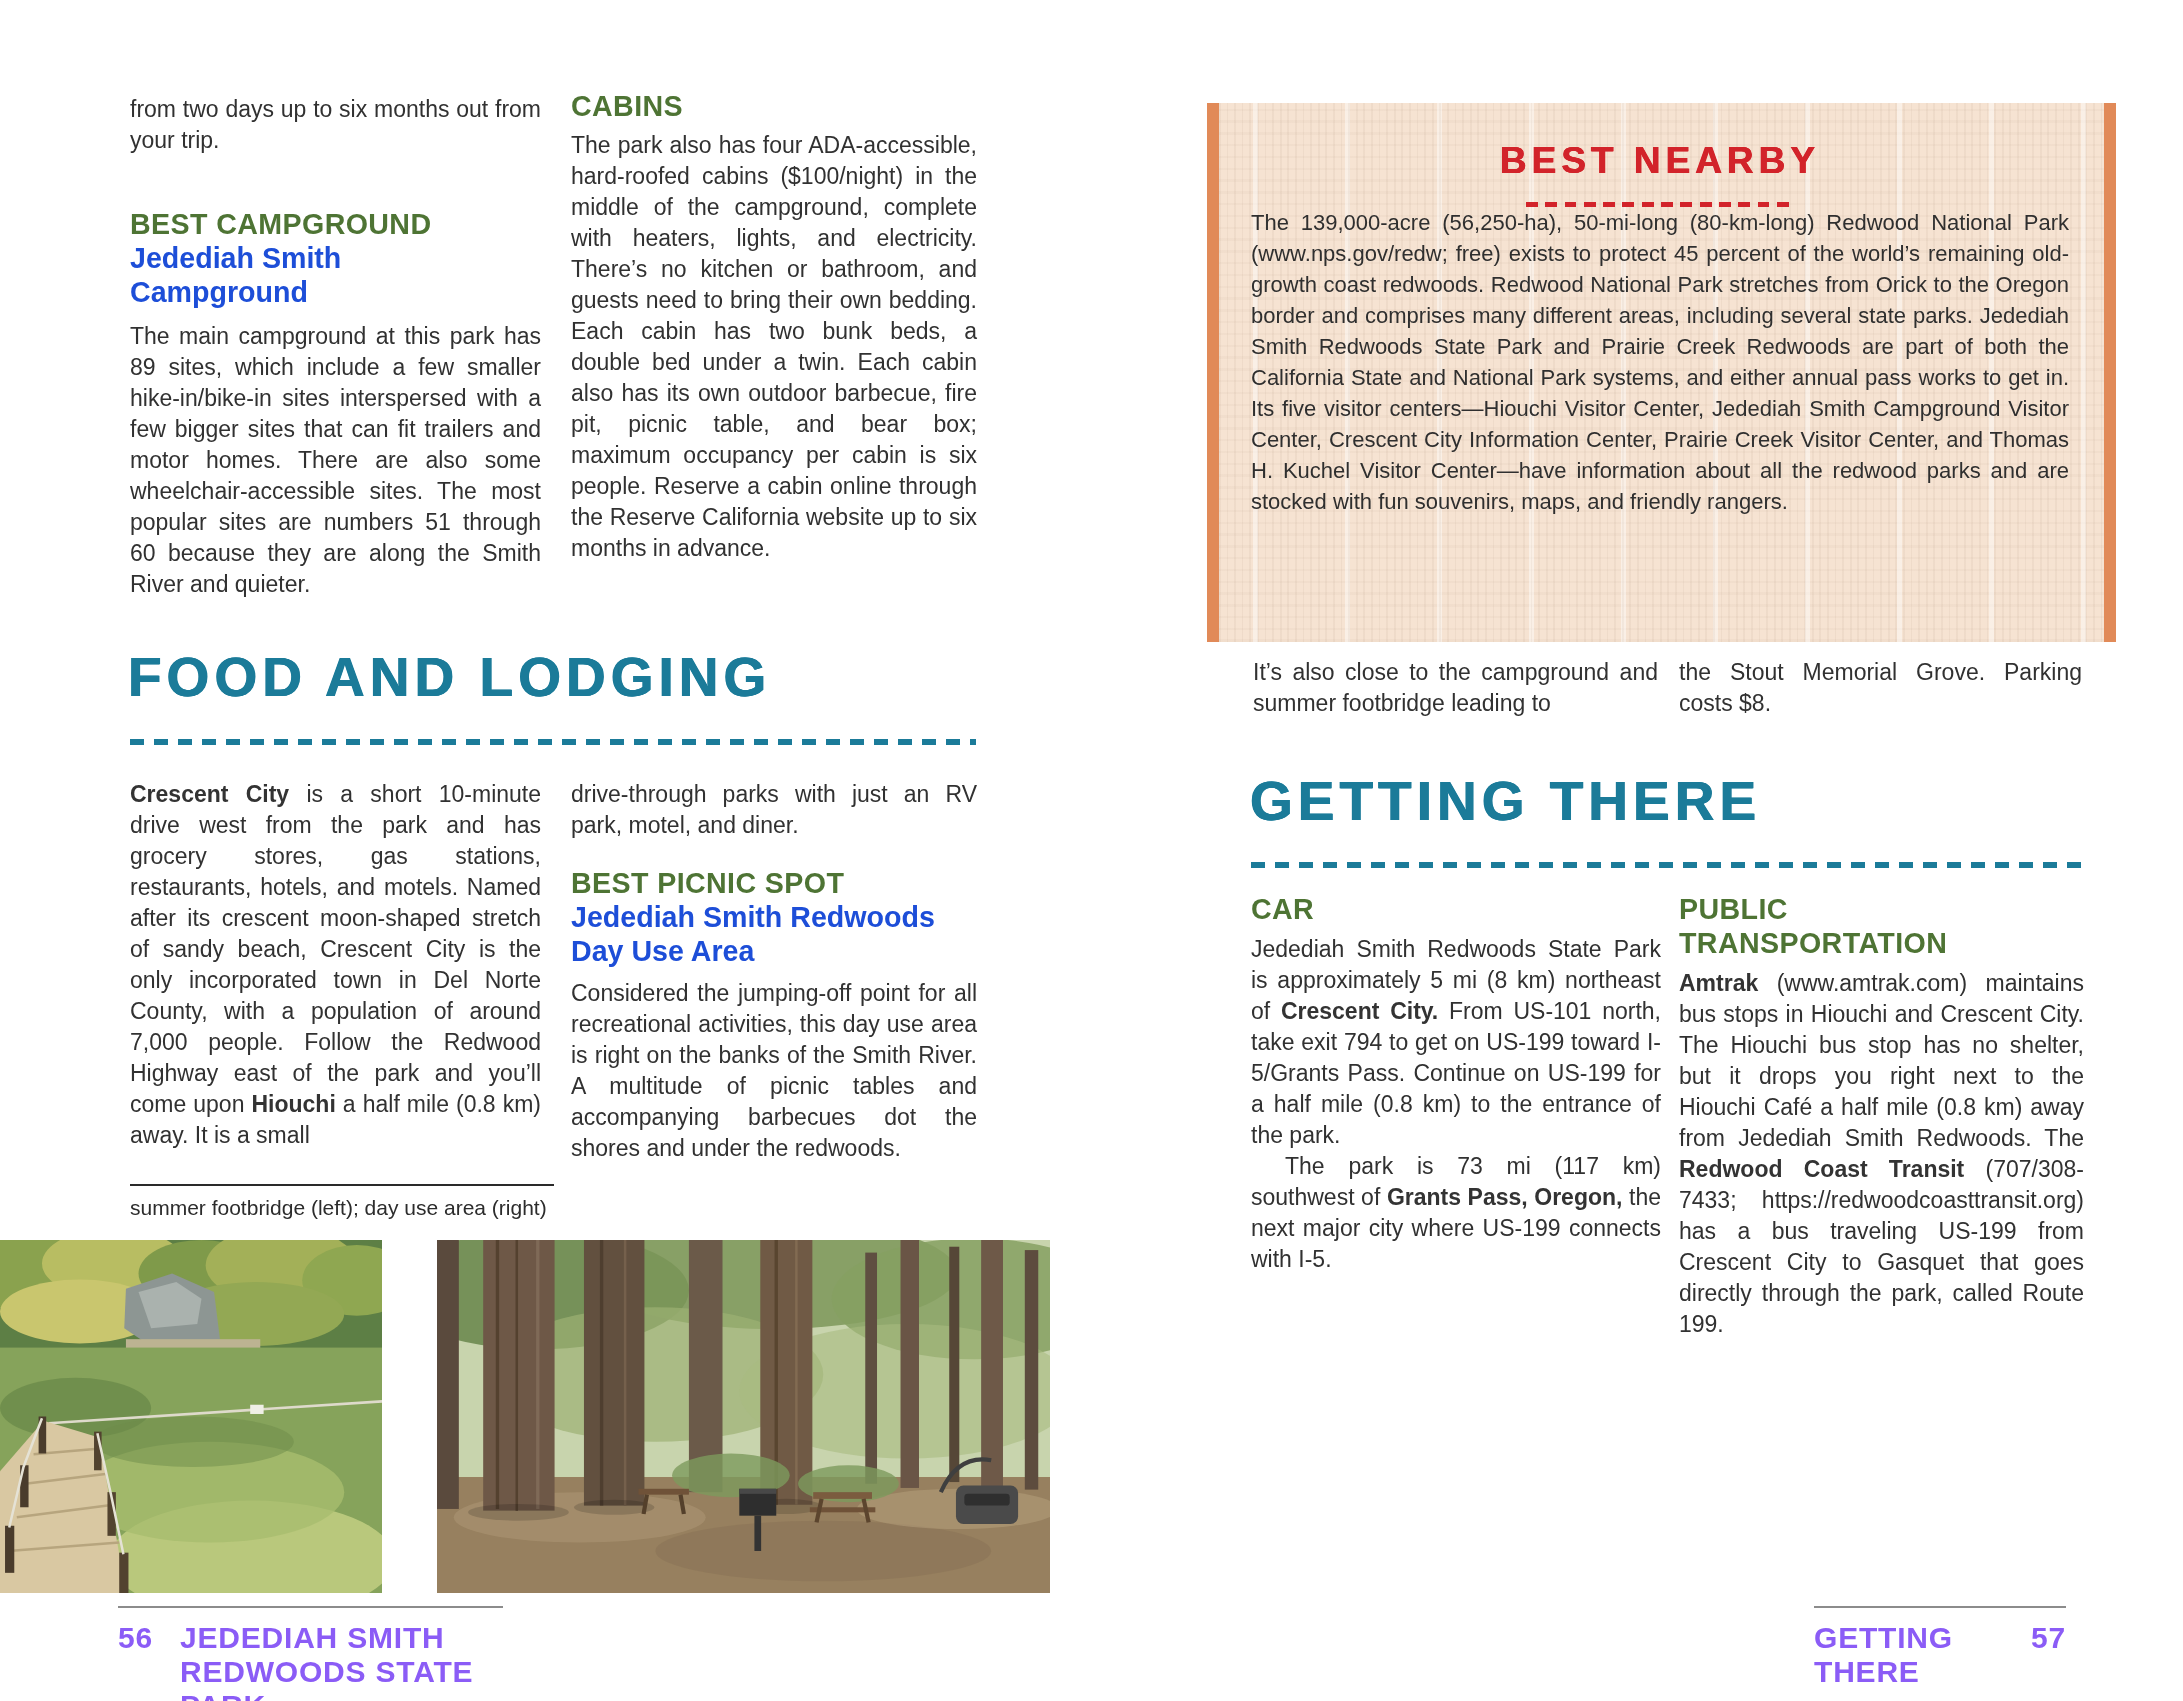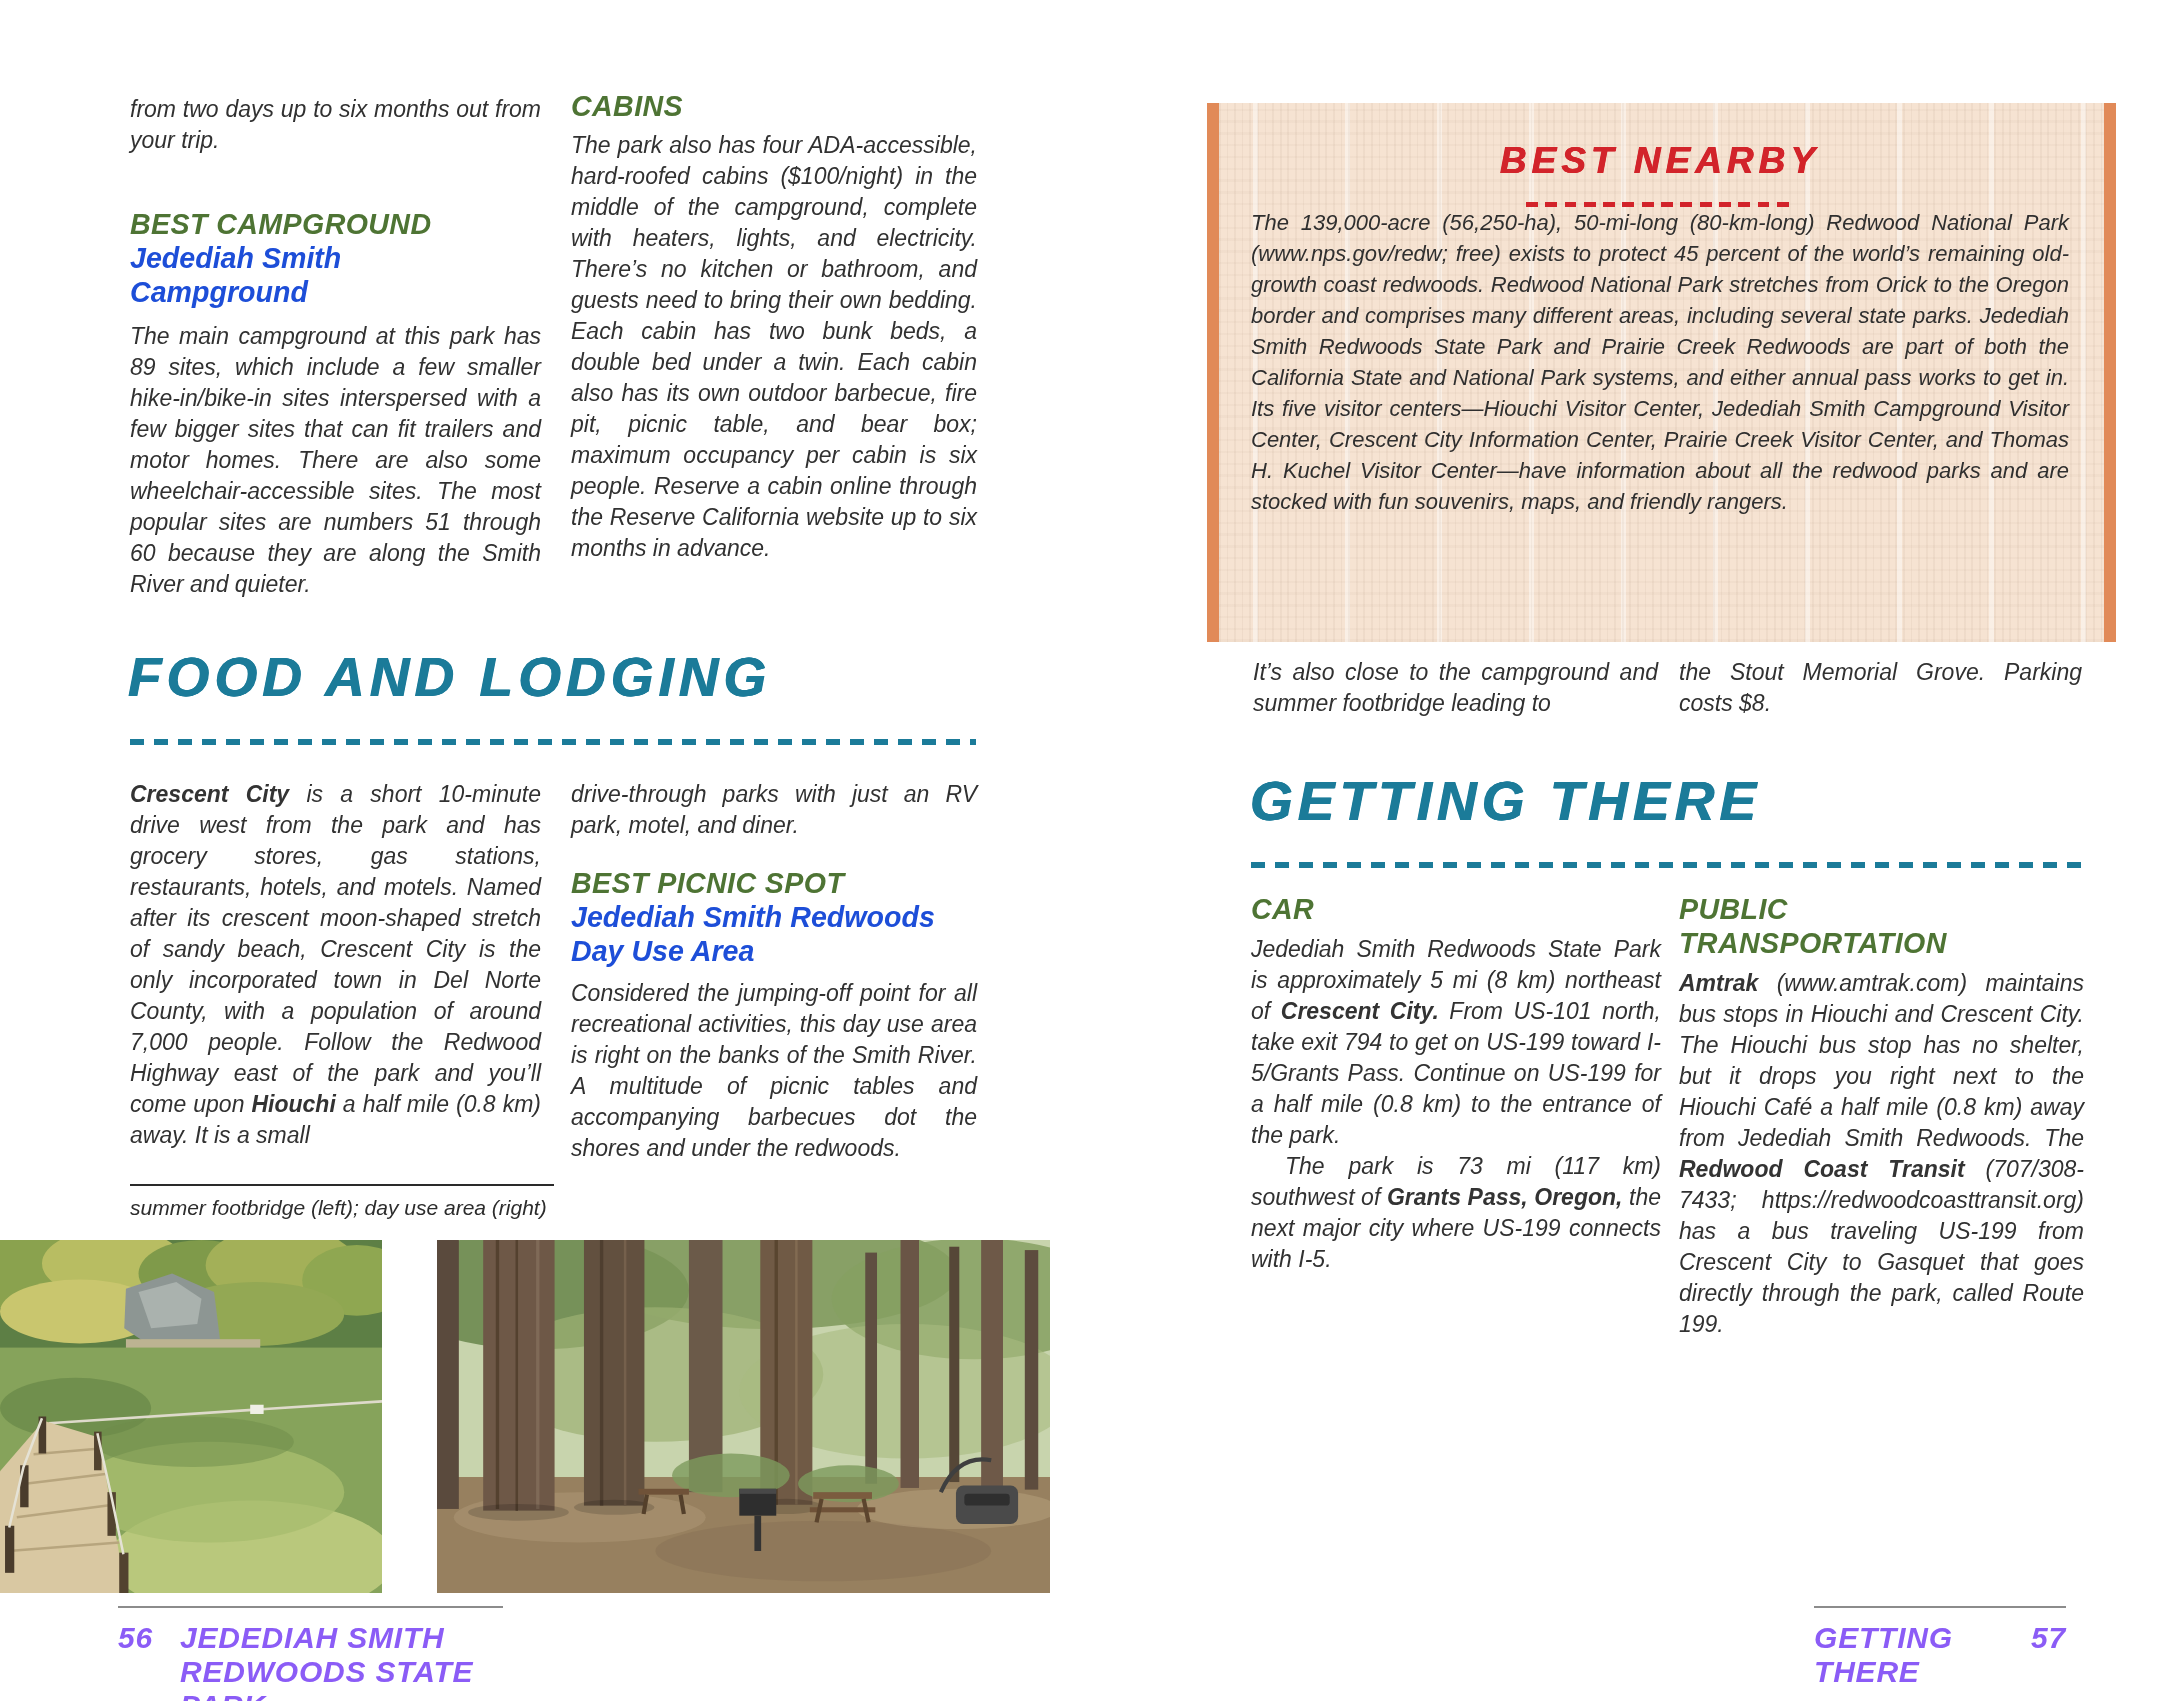--- a/index.html
+++ b/index.html
@@ -1,17 +1,17 @@
 <!DOCTYPE html>
 <html style="font-size:13.4px"><head>
 <meta charset="utf-8">
 <style>
   html,body{margin:0;padding:0;background:#ffffff;}
   body{font-family:"Liberation Sans", sans-serif;color:#2e2e2e;}
-  .spread{position:relative;width:2183px;height:1701px;background:#ffffff;overflow:hidden;font-style:italic;}
+  .spread{position:relative;width:2183px;height:1701px;background:#ffffff;overflow:hidden;}
   .abs{position:absolute;}
 
   p.body{font-size:23px;line-height:31px;text-align:justify;margin:0;color:#313131;}
   p.body b{font-weight:700;color:#333333;}
   .label{font-size:28.6px;font-weight:700;color:#4e7434;margin:0;line-height:34px;letter-spacing:0.4px;}
   .item-title{font-size:28.6px;font-weight:700;color:#1d4ed8;margin:0;line-height:34px;}
   .display{font-size:55px;font-weight:800;color:#1b7b99;letter-spacing:5px;margin:0;
            text-shadow:0.5px 0 0 #1b7b99,-0.5px 0 0 #1b7b99;}
   .dash-line{height:5.9px;background:repeating-linear-gradient(90deg,#1b7b99 0 14.3px,transparent 14.3px 24px);}
   .red-dash{height:5px;background:repeating-linear-gradient(90deg,#d2232a 0 11.8px,transparent 11.8px 19.3px);}

